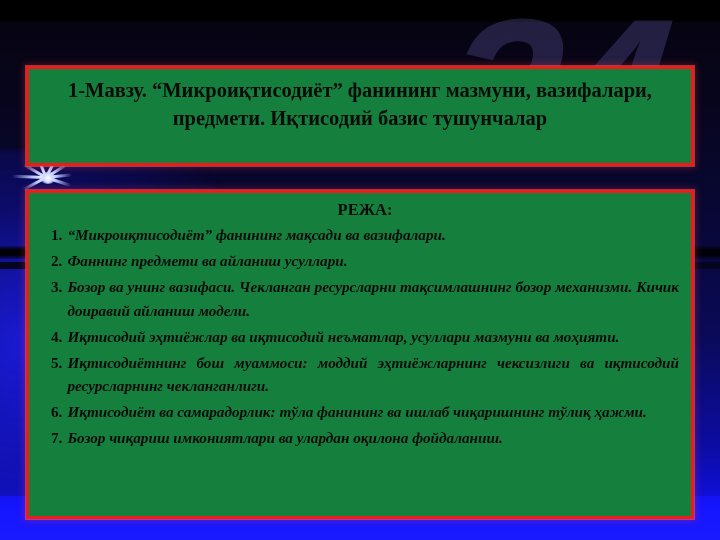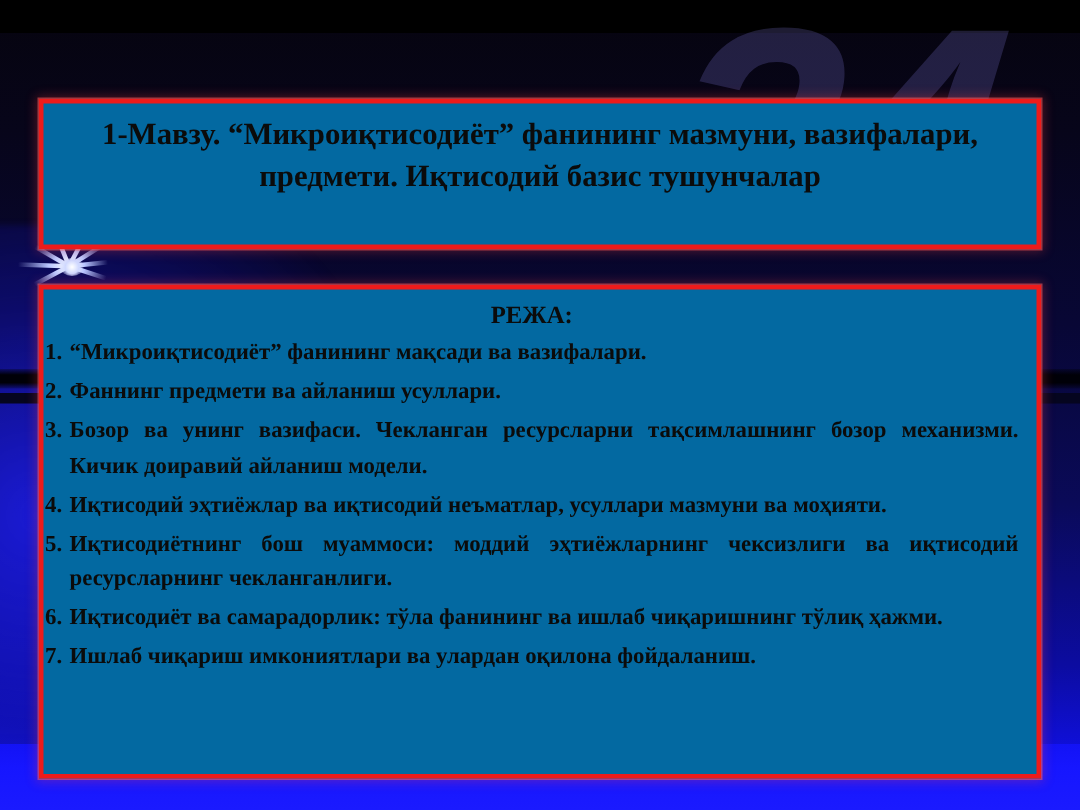--- a/index.html
+++ b/index.html
@@ -120,21 +120,21 @@
   .sparkle .ray.r3 { transform: rotate(-6deg); }
   .sparkle .ray.r4 { transform: rotate(18deg); }
   .sparkle .ray.r5 { transform: rotate(182deg); width: 34px; }
   .sparkle .ray.r6 { transform: rotate(210deg); }
   .sparkle .ray.r7 { transform: rotate(152deg); }
   .sparkle .ray.r8 { transform: rotate(248deg); }
 
   
   .box {
     position: absolute;
-    background: #0369a1;
+    background: #15803d;
     border: 3px solid #ee1b1b;
     box-sizing: border-box;
     box-shadow: 0 0 0 1px rgba(255,90,90,0.55), 0 0 7px 2px rgba(255,60,60,0.28);
   }
   #title-box {
     left: 26px;
     top: 66px;
     width: 668px;
     height: 100px;
     display: flex;
@@ -150,21 +150,21 @@
     font-size: 20.5px;
     line-height: 28px;
     color: #0b0b0b;
   }
 
   #content-box {
     left: 26px;
     top: 190px;
     width: 668px;
     height: 329px;
-    padding: 6px 12px 0 1px;
+    padding: 6px 12px 0 22px;
   }
   #plan-heading {
     text-align: center;
     font-family: "Liberation Serif", serif;
     font-weight: 700;
     font-size: 16.5px;
     line-height: 22px;
     color: #0b0b0b;
     margin-bottom: 2px;
   }
@@ -180,20 +180,21 @@
   }
   .plan-num {
     flex: 0 0 auto;
     padding-right: 5px;
     white-space: nowrap;
   }
   .plan-body {
     flex: 1 1 auto;
     text-align: justify;
     text-indent: 0;
+    font-style: italic;
   }
   .plan-item.justified .plan-body {
     text-align: justify;
     text-align-last: left;
   }
 </style>
 </head>
 <body>
 
 <div id="slide">
@@ -249,18 +250,18 @@
         <div class="plan-item justified">
           <span class="plan-num">5.</span>
           <span class="plan-body">Иқтисодиётнинг бош муаммоси: моддий эҳтиёжларнинг чексизлиги ва иқтисодий ресурсларнинг чекланганлиги.</span>
         </div>
         <div class="plan-item justified">
           <span class="plan-num">6.</span>
           <span class="plan-body">Иқтисодиёт ва самарадорлик: тўла фанининг ва ишлаб чиқаришнинг тўлиқ ҳажми.</span>
         </div>
         <div class="plan-item justified">
           <span class="plan-num">7.</span>
-          <span class="plan-body">Ишлаб чиқариш имкониятлари ва улардан оқилона фойдаланиш.</span>
+          <span class="plan-body">Бозор чиқариш имкониятлари ва улардан оқилона фойдаланиш.</span>
         </div>
       </div>
   </div>
 
 </div>
 
 </body></html>

